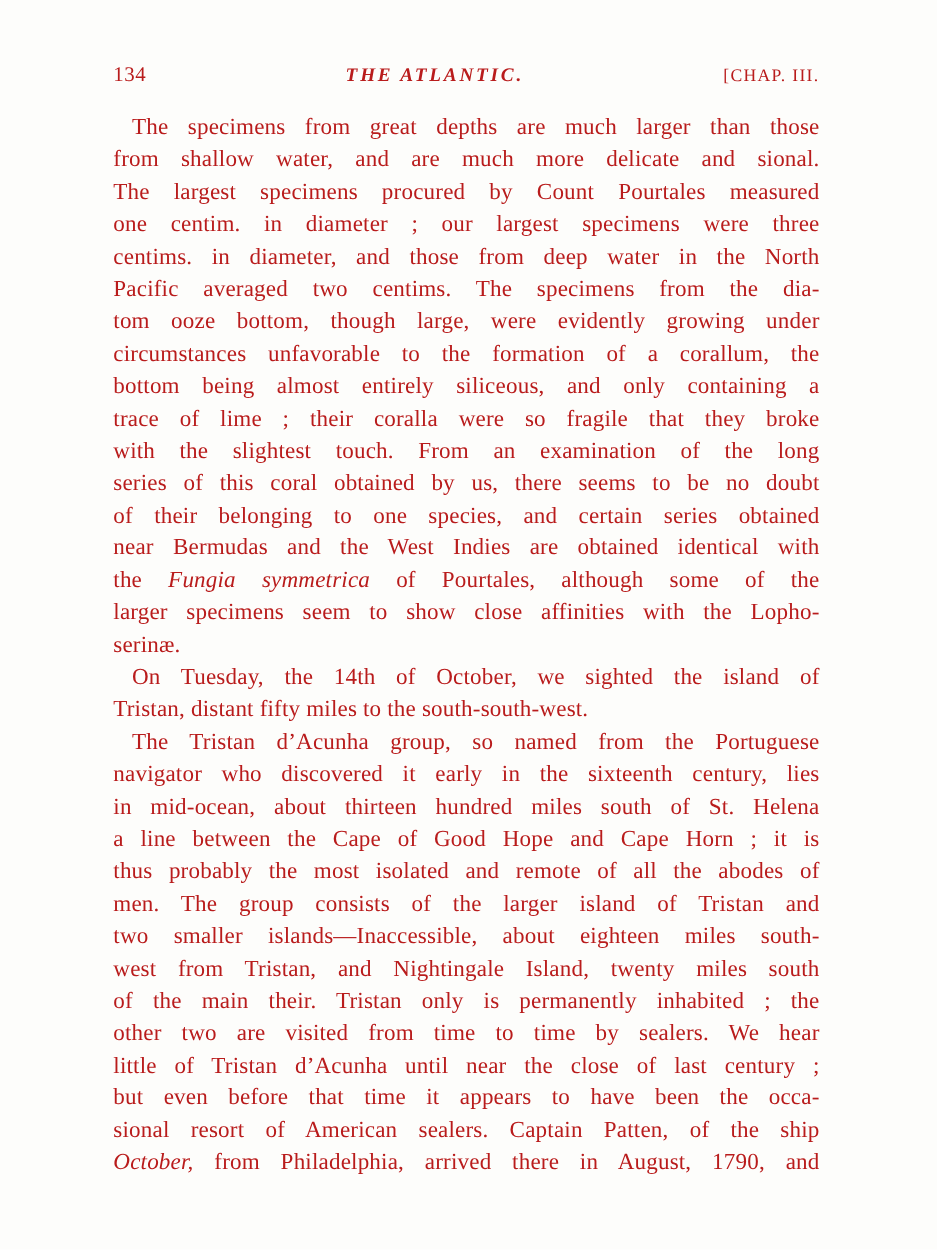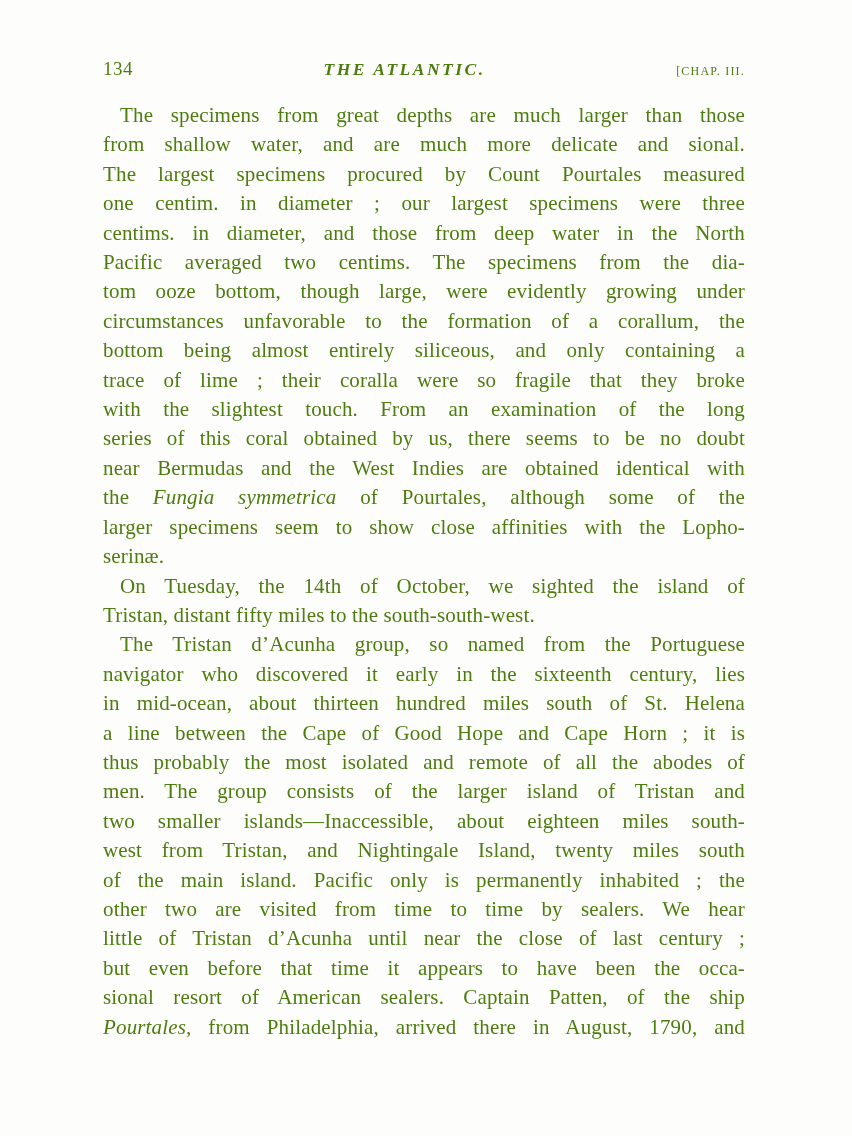--- a/index.html
+++ b/index.html
@@ -23,21 +23,21 @@
     font-size: 19px;
     letter-spacing: 0.5px;
   }
   .running-title {
     font-size: 17.5px;
     font-style: italic;
     font-weight: 700;
     letter-spacing: 2.5px;
   }
   .chapter-label {
-    font-size: 12px;
+    font-size: 16px;
     letter-spacing: 1.2px;
   }
   .page-body {
     margin-top: 17px;
     font-size: 21px;
     line-height: 29.4px;
     letter-spacing: 0.15px;
   }
   .paragraph { margin: 0; }
   .line {
@@ -45,59 +45,60 @@
     text-align-last: justify;
     white-space: normal;
   }
   .line.nojust { text-align-last: left; }
   .line.indent { text-indent: 17px; }
   .line em { font-style: italic; }
 </style>
 </head>
 <body>
 
-<div class="page" style="background: rgb(253, 253, 251); color: #4d7c0f;">
+<div class="page" style="background: rgb(253, 253, 251); color: #b91c1c;">
   <div class="header">
     <span class="page-number">134</span>
     <span class="running-title">THE ATLANTIC.</span>
     <span class="chapter-label">[CHAP. III.</span>
   </div>
   <div class="page-body">
       <div class="paragraph">
         <div class="line indent"><span>The specimens from great depths are much larger than those</span></div>
         <div class="line"><span>from shallow water, and are much more delicate and sional.</span></div>
         <div class="line"><span>The largest specimens procured by Count Pourtales measured</span></div>
         <div class="line"><span>one centim. in diameter ; our largest specimens were three</span></div>
         <div class="line"><span>centims. in diameter, and those from deep water in the North</span></div>
         <div class="line"><span>Pacific averaged two centims. The specimens from the dia-</span></div>
         <div class="line"><span>tom ooze bottom, though large, were evidently growing under</span></div>
         <div class="line"><span>circumstances unfavorable to the formation of a corallum, the</span></div>
         <div class="line"><span>bottom being almost entirely siliceous, and only containing a</span></div>
         <div class="line"><span>trace of lime ; their coralla were so fragile that they broke</span></div>
         <div class="line"><span>with the slightest touch. From an examination of the long</span></div>
         <div class="line"><span>series of this coral obtained by us, there seems to be no doubt</span></div>
+        <div class="line"><span>of their belonging to one species, and certain series obtained</span></div>
         <div class="line"><span>near Bermudas and the West Indies are obtained identical with</span></div>
         <div class="line"><span>the </span><em>Fungia symmetrica</em><span> of Pourtales, although some of the</span></div>
         <div class="line"><span>larger specimens seem to show close affinities with the Lopho-</span></div>
         <div class="line nojust"><span>serinæ.</span></div>
       </div>
       <div class="paragraph">
         <div class="line indent"><span>On Tuesday, the 14th of October, we sighted the island of</span></div>
         <div class="line nojust"><span>Tristan, distant fifty miles to the south-south-west.</span></div>
       </div>
       <div class="paragraph">
         <div class="line indent"><span>The Tristan d’Acunha group, so named from the Portuguese</span></div>
         <div class="line"><span>navigator who discovered it early in the sixteenth century, lies</span></div>
         <div class="line"><span>in mid-ocean, about thirteen hundred miles south of St. Helena</span></div>
         <div class="line"><span>a line between the Cape of Good Hope and Cape Horn ; it is</span></div>
         <div class="line"><span>thus probably the most isolated and remote of all the abodes of</span></div>
         <div class="line"><span>men. The group consists of the larger island of Tristan and</span></div>
         <div class="line"><span>two smaller islands—Inaccessible, about eighteen miles south-</span></div>
         <div class="line"><span>west from Tristan, and Nightingale Island, twenty miles south</span></div>
-        <div class="line"><span>of the main island. Pacific only is permanently inhabited ; the</span></div>
+        <div class="line"><span>of the main their. Tristan only is permanently inhabited ; the</span></div>
         <div class="line"><span>other two are visited from time to time by sealers. We hear</span></div>
         <div class="line"><span>little of Tristan d’Acunha until near the close of last century ;</span></div>
         <div class="line"><span>but even before that time it appears to have been the occa-</span></div>
         <div class="line"><span>sional resort of American sealers. Captain Patten, of the ship</span></div>
-        <div class="line"><em>Pourtales,</em><span> from Philadelphia, arrived there in August, 1790, and</span></div>
+        <div class="line"><em>October,</em><span> from Philadelphia, arrived there in August, 1790, and</span></div>
       </div>
     </div>
 </div>
 
 </body></html>

